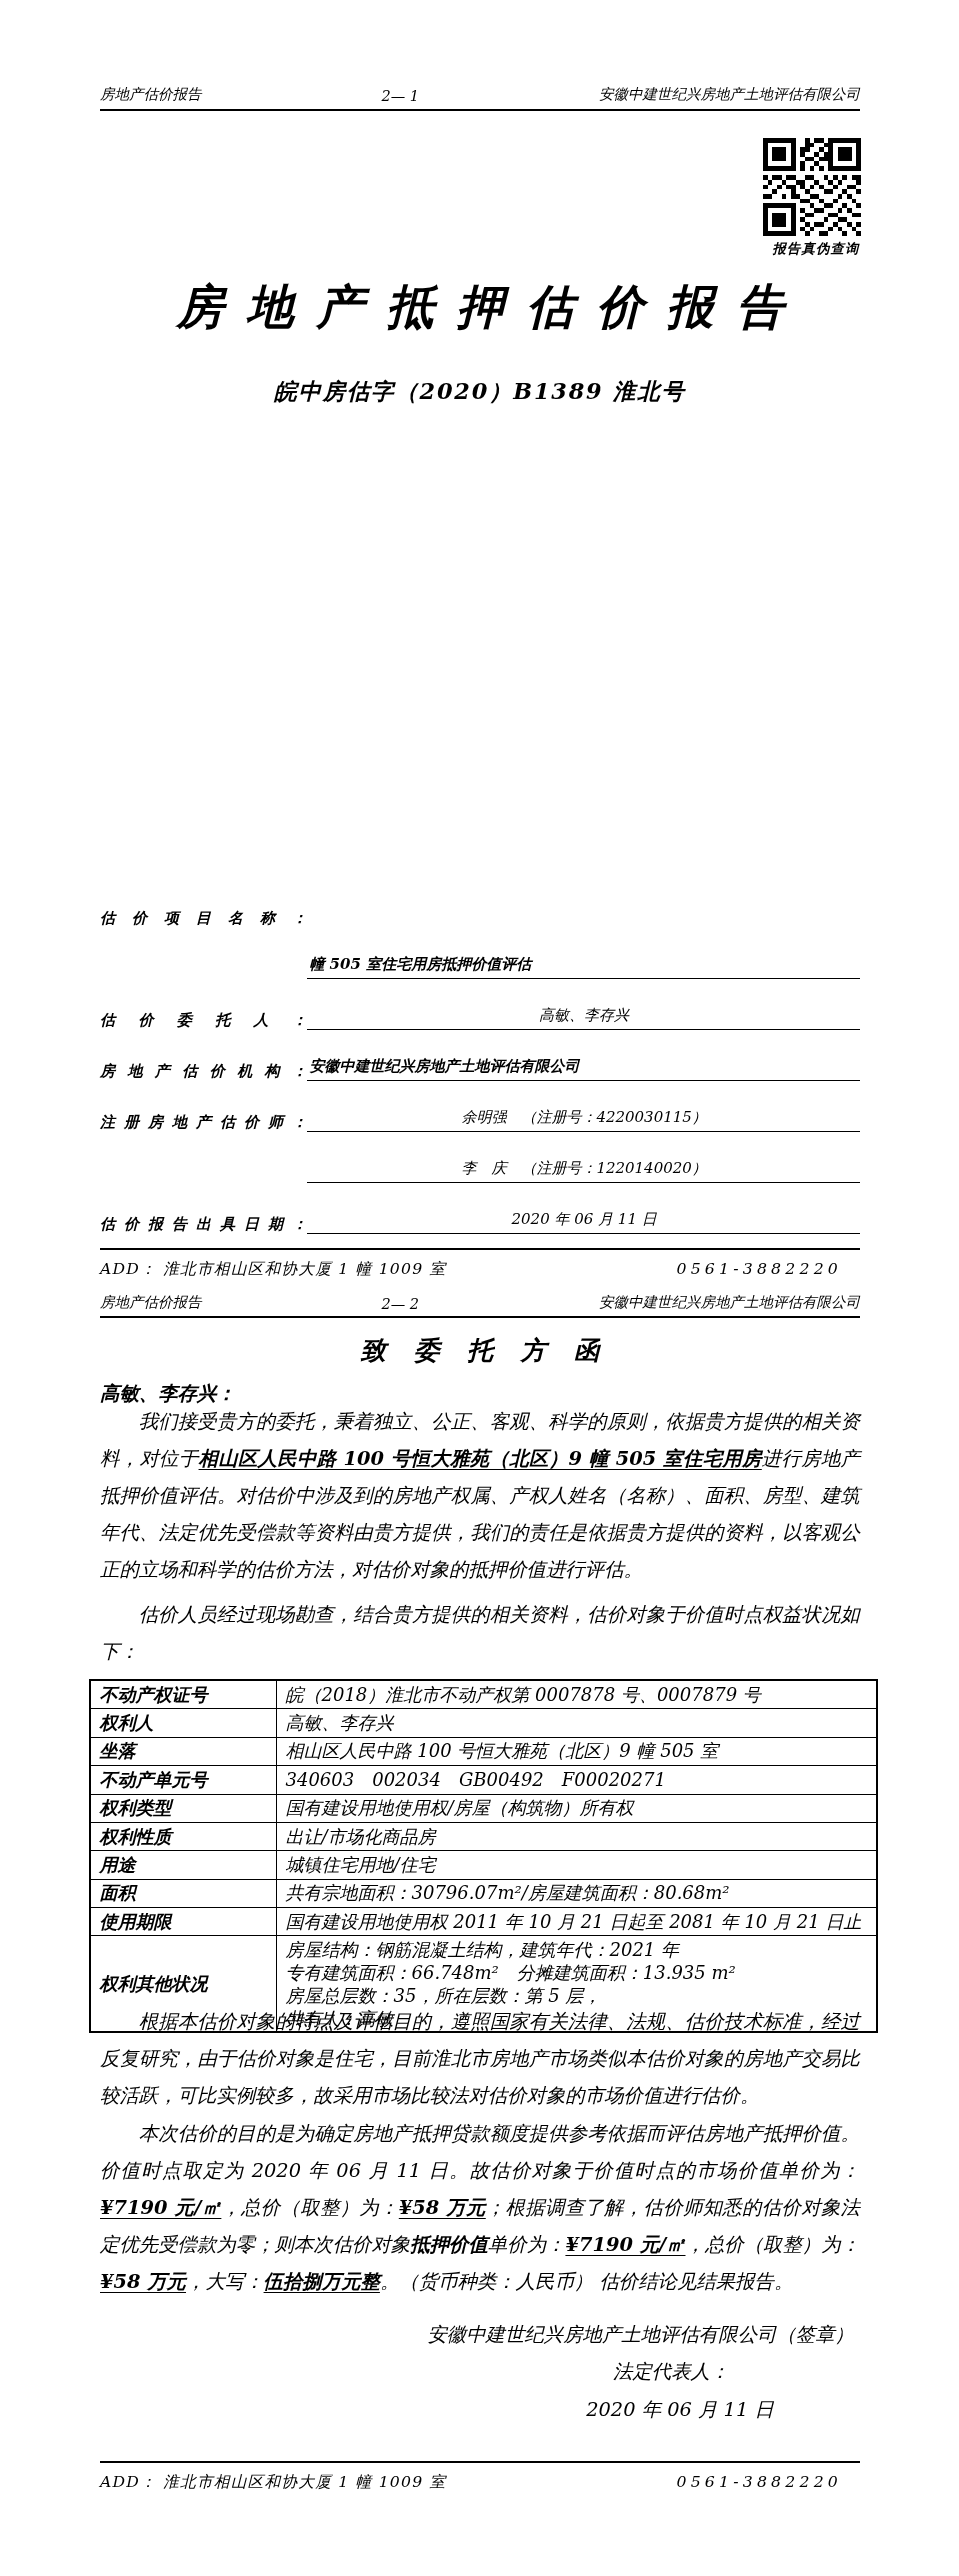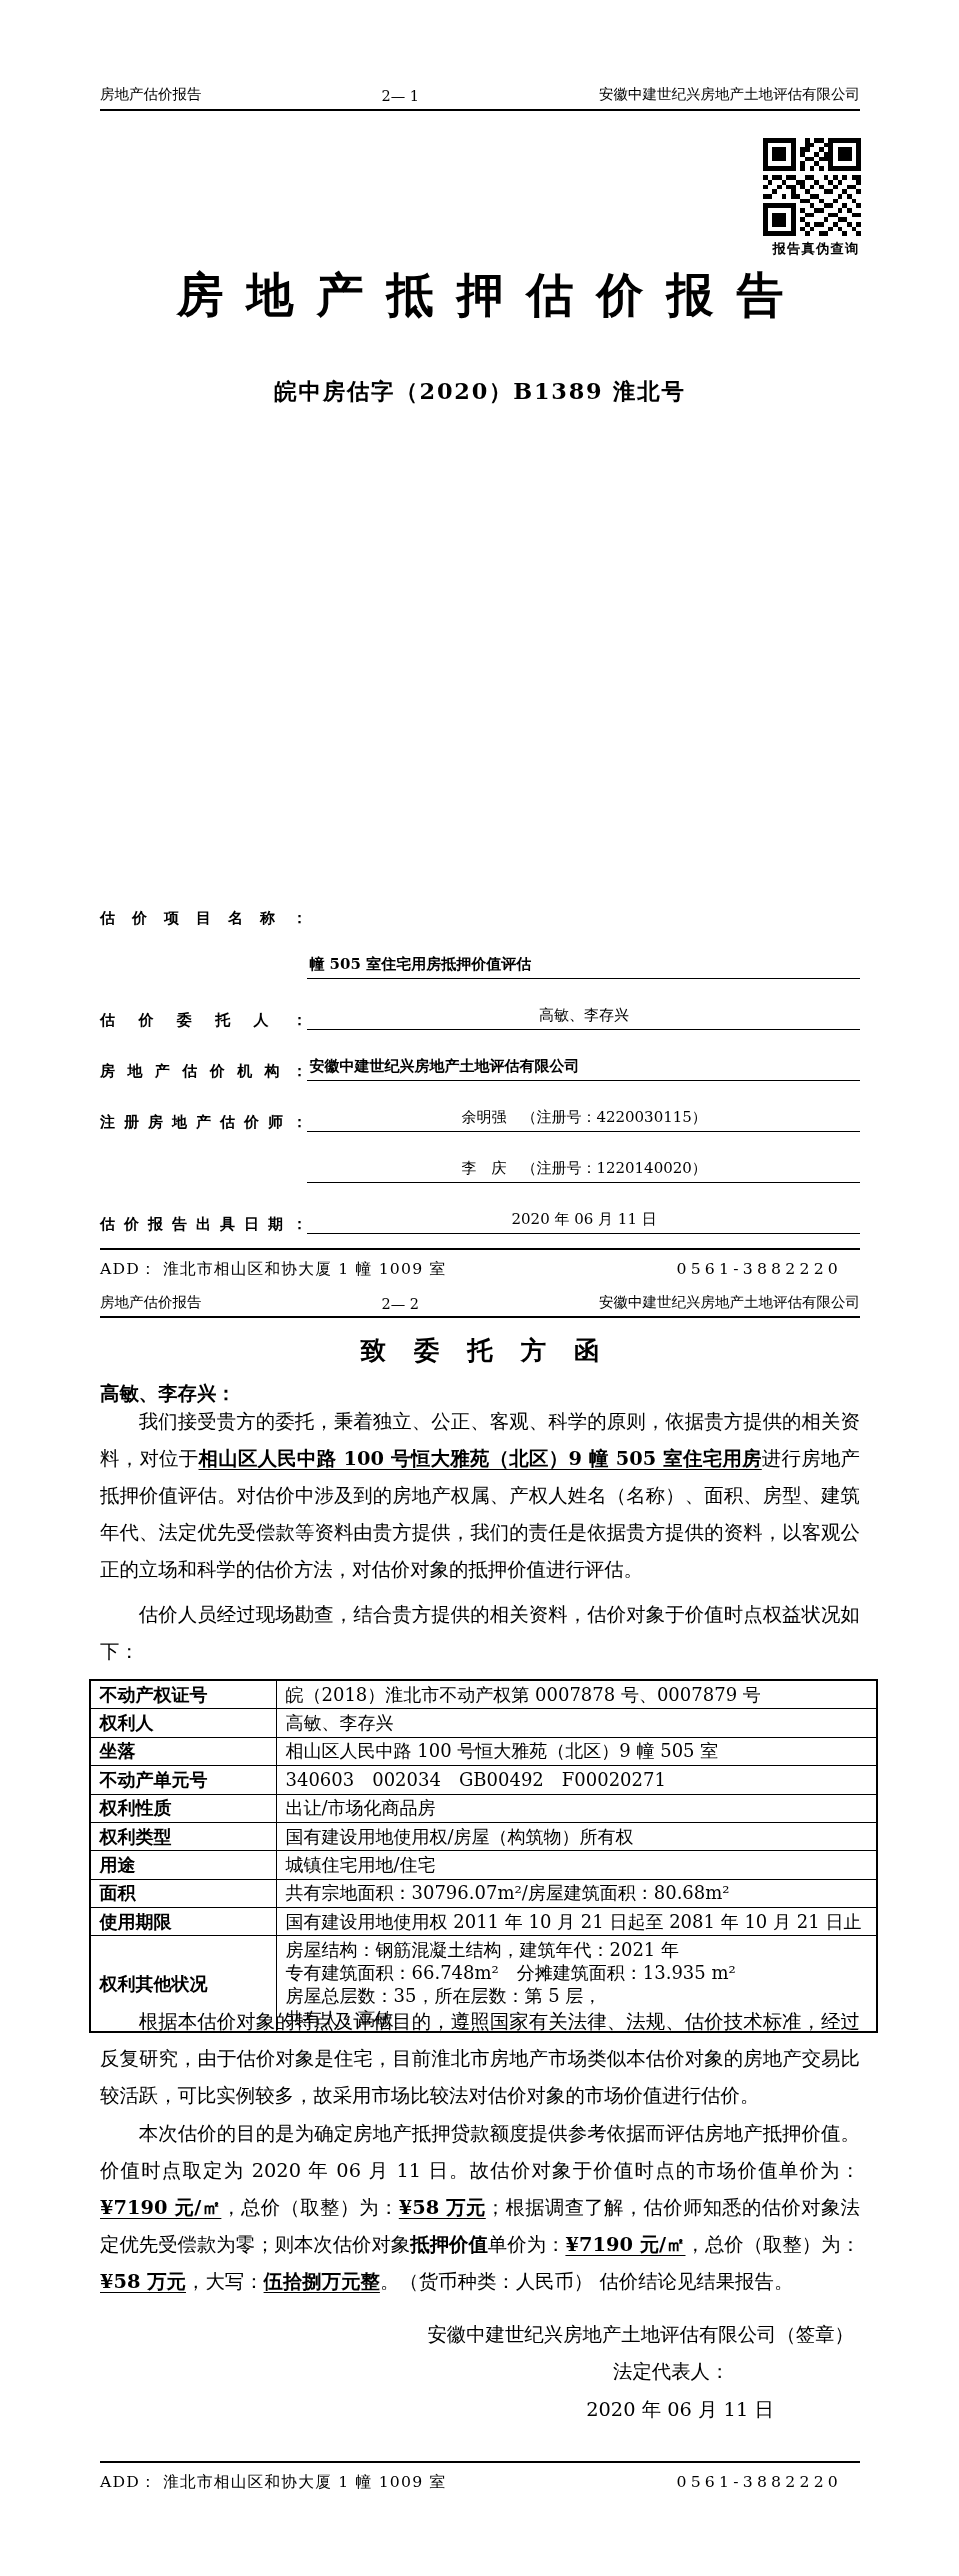--- a/index.html
+++ b/index.html
@@ -1,32 +1,32 @@
 <!DOCTYPE html>
 <html style="font-size:9.7px"><head>
 <meta charset="utf-8">
 <style>
   html,body{margin:0;padding:0;background:#fff;}
   .doc{position:relative;width:960px;height:2576px;background:#ffffff;color:#000;
-       font-family:"DejaVu Serif","Liberation Serif",serif;overflow:hidden;}
+       font-family:"DejaVu Serif","Liberation Serif",serif;overflow:hidden;font-style:italic;}
 
   
   .hdr{position:absolute;left:100px;width:760px;display:flex;justify-content:space-between;
        align-items:flex-end;font-size:14.5px;padding-bottom:4.8px;border-bottom:2.4px solid #000;}
   .hdr span{white-space:nowrap;}
   .hrule{position:absolute;left:100px;width:760px;height:2.4px;background:#000;}
   .ftr{position:absolute;left:100px;width:760px;display:flex;justify-content:space-between;
        align-items:flex-start;font-size:15.7px;letter-spacing:1.2px;}
   .ftr .phone{letter-spacing:4.2px;margin-right:18px;}
 
   
   .qrblock{position:absolute;left:762px;top:138px;width:100px;text-align:center;}
   .qrblock svg{display:block;width:98px;height:98px;margin:0 auto;}
   .qrcap{margin-top:3.6px;font-size:13.3px;font-weight:bold;letter-spacing:1.2px;white-space:nowrap;margin-left:8px;}
-  .title1{position:absolute;left:0;top:264px;width:100%;text-align:center;font-size:47px;
+  .title1{position:absolute;left:0;top:276px;width:100%;text-align:center;font-size:47px;
           font-weight:bold;letter-spacing:23px;padding-left:23px;box-sizing:border-box;white-space:nowrap;}
   .subtitle{position:absolute;left:0;top:376px;width:100%;text-align:center;font-size:22.4px;
             font-weight:bold;letter-spacing:1.8px;}
   .cover{position:absolute;left:100px;top:877px;width:760px;}
   .crow{display:flex;align-items:flex-end;height:51px;font-size:15px;}
   .clabel{display:inline-block;width:207px;font-weight:bold;text-align-last:justify;
           white-space:nowrap;flex:0 0 207px;}
   .cval{flex:1;border-bottom:1.8px solid #000;padding:0 1.2px 3.6px 2.4px;white-space:nowrap;overflow:hidden;}
   .center{text-align:center;}
   .bold{font-weight:bold;}
@@ -242,26 +242,26 @@
         </tr>
         <tr>
           <td class="lbl">坐落</td>
           <td>相山区人民中路 100 号恒大雅苑（北区）9 幢 505 室</td>
         </tr>
         <tr>
           <td class="lbl">不动产单元号</td>
           <td>340603　002034　GB00492　F00020271</td>
         </tr>
         <tr>
+          <td class="lbl">权利类型</td>
+          <td>国有建设用地使用权/房屋（构筑物）所有权</td>
+        </tr>
+        <tr>
           <td class="lbl">权利性质</td>
           <td>出让/市场化商品房</td>
-        </tr>
-        <tr>
-          <td class="lbl">权利类型</td>
-          <td>国有建设用地使用权/房屋（构筑物）所有权</td>
         </tr>
         <tr>
           <td class="lbl">用途</td>
           <td>城镇住宅用地/住宅</td>
         </tr>
         <tr>
           <td class="lbl">面积</td>
           <td>共有宗地面积：30796.07m²/房屋建筑面积：80.68m²</td>
         </tr>
         <tr>

